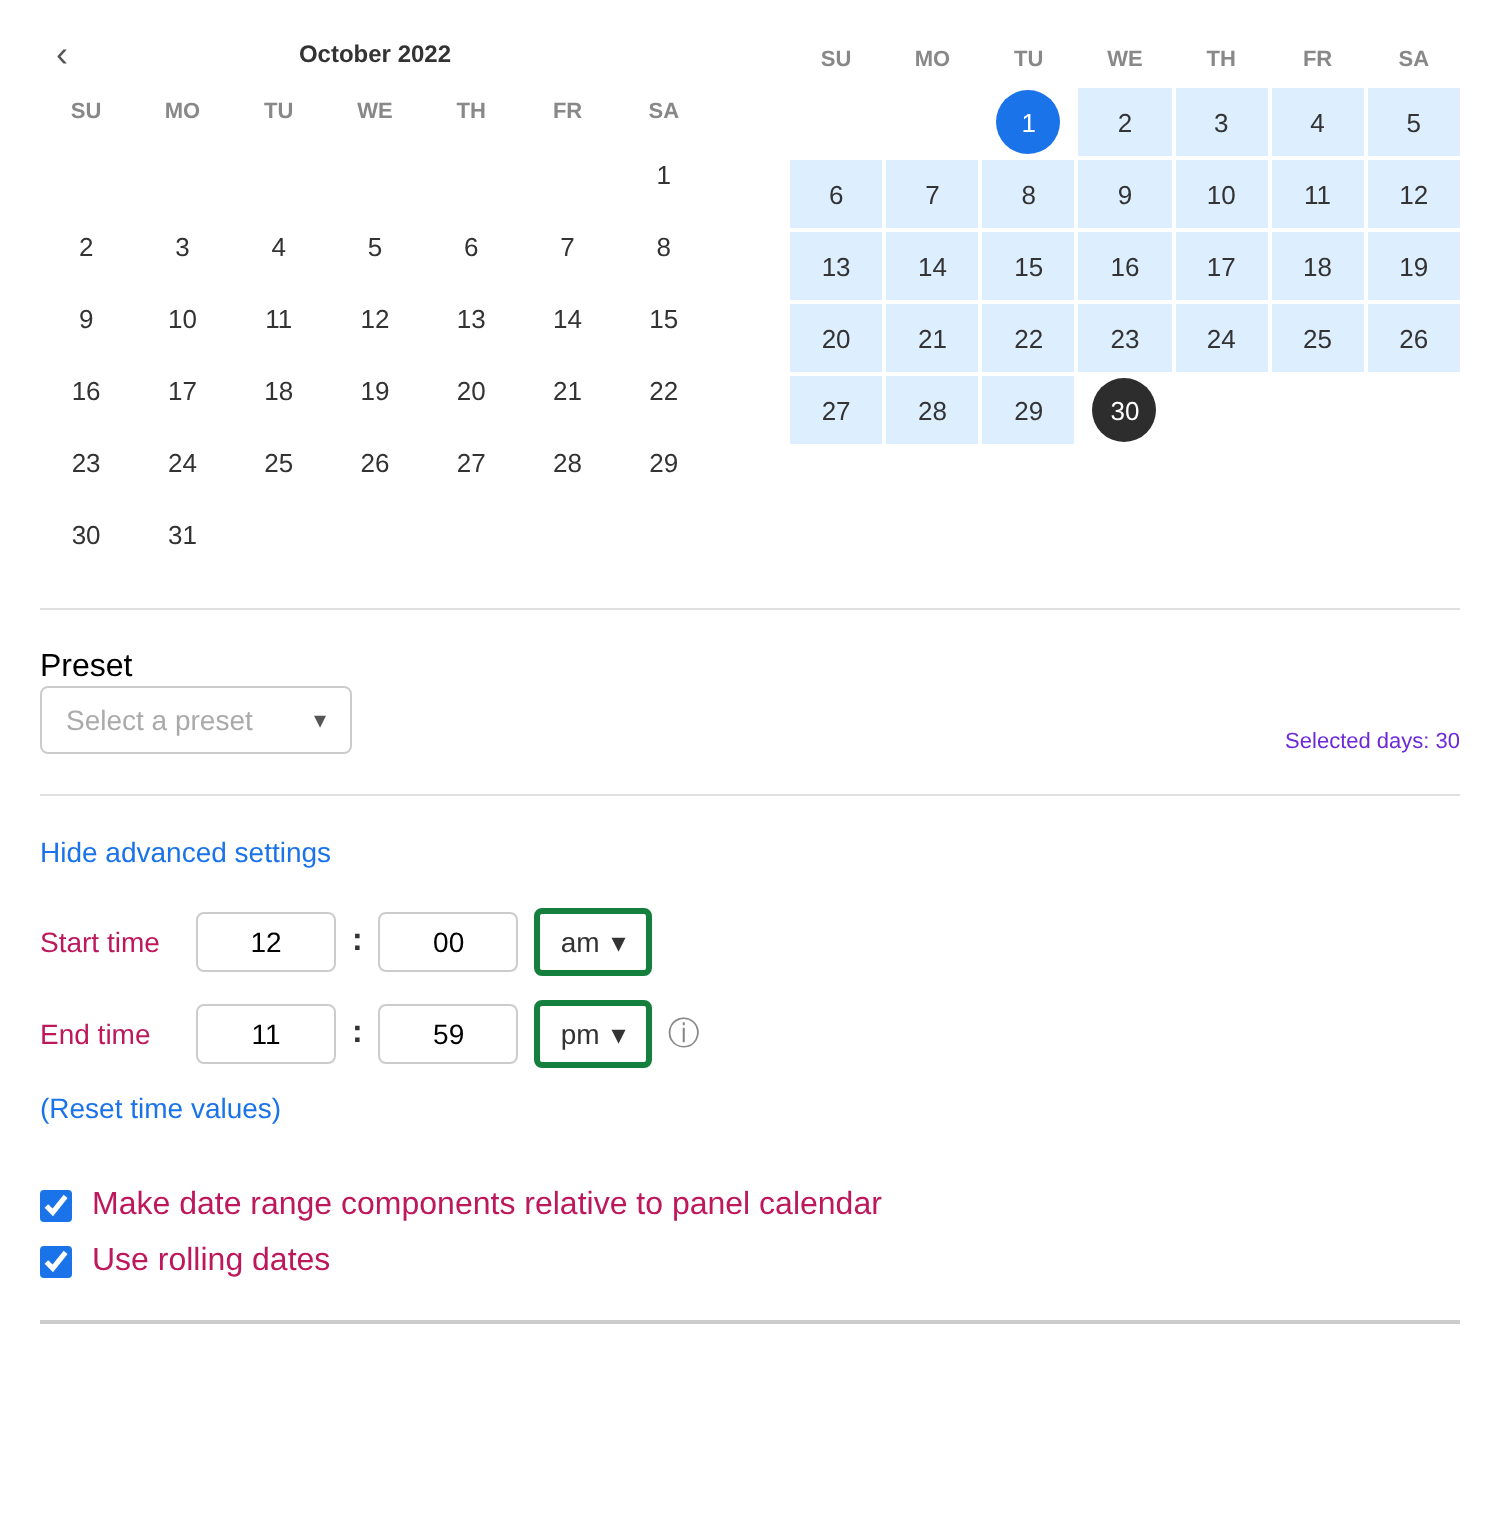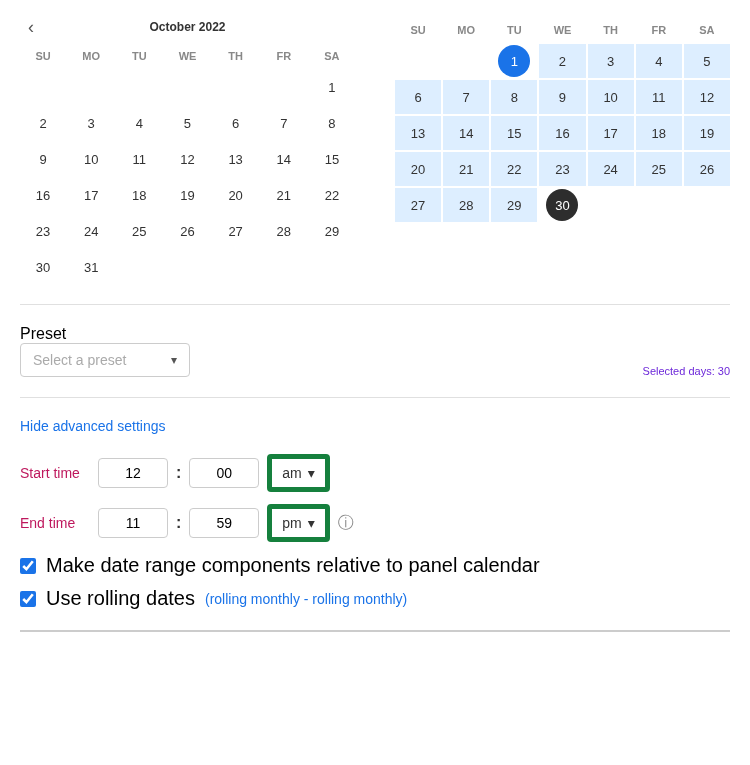--- a/index.html
+++ b/index.html
@@ -130,21 +130,21 @@
     .selected-days {
       font-size: 11px;
       color: #6d28d9;
     }
     .preset-select {
       display: flex;
       align-items: center;
       border: 1px solid #ccc;
       border-radius: 4px;
       padding: 8px 12px;
-      width: 170px;
+      width: 156px;
       cursor: pointer;
       background: #fff;
       justify-content: space-between;
     }
     .preset-placeholder {
       color: #aaa;
       font-size: 14px;
     }
     .preset-arrow {
       font-size: 12px;
@@ -178,21 +178,21 @@
       width: 70px;
       font-size: 14px;
       text-align: center;
     }
     .time-colon {
       font-size: 16px;
       font-weight: 600;
       color: #333;
     }
     .ampm-select {
-      border: 5px solid #15803d;
+      border: 3px solid #15803d;
       border-radius: 4px;
       padding: 6px 10px;
       font-size: 14px;
       cursor: pointer;
       background: #fff;
       display: flex;
       align-items: center;
       gap: 6px;
     }
     .info-icon {
@@ -217,22 +217,22 @@
       gap: 10px;
       margin-bottom: 10px;
     }
     .checkbox-row input[type="checkbox"] {
       width: 16px;
       height: 16px;
       accent-color: #1a73e8;
       cursor: pointer;
     }
     .checkbox-label {
-      font-size: 20px;
-      color: #000000;
+      font-size: 16px;
+      color: #be185d;
     }
     .rolling-text {
       color: #1a73e8;
       font-size: 14px;
     }
 
     
     .bottom-line {
       border: none;
       border-bottom: 2px solid #ccc;
@@ -557,27 +557,29 @@
     <input class="time-input" type="text" value="11" style="">
     <span class="time-colon">:</span>
     <input class="time-input" type="text" value="59" style="">
     <div class="ampm-select">
       <span>pm</span>
       <span>▾</span>
     </div>
     <span class="info-icon">ⓘ</span>
   </div>
 
+  <div style="margin-bottom: 16px;">
+    <a class="reset-link">(Reset time values)</a>
+  </div>
 
   <div class="checkbox-row">
     <input type="checkbox" checked="" style="">
     <span class="checkbox-label">Make date range components relative to panel calendar</span>
   </div>
 
   <div class="checkbox-row">
     <input type="checkbox" checked="" style="">
     <span class="checkbox-label">Use rolling dates</span>
-    <span class="rolling-text">(rolling monthly - rolling monthly)</span>
   </div>
 
   <div class="bottom-line"></div>
 
 </div>
 
 </body></html>

